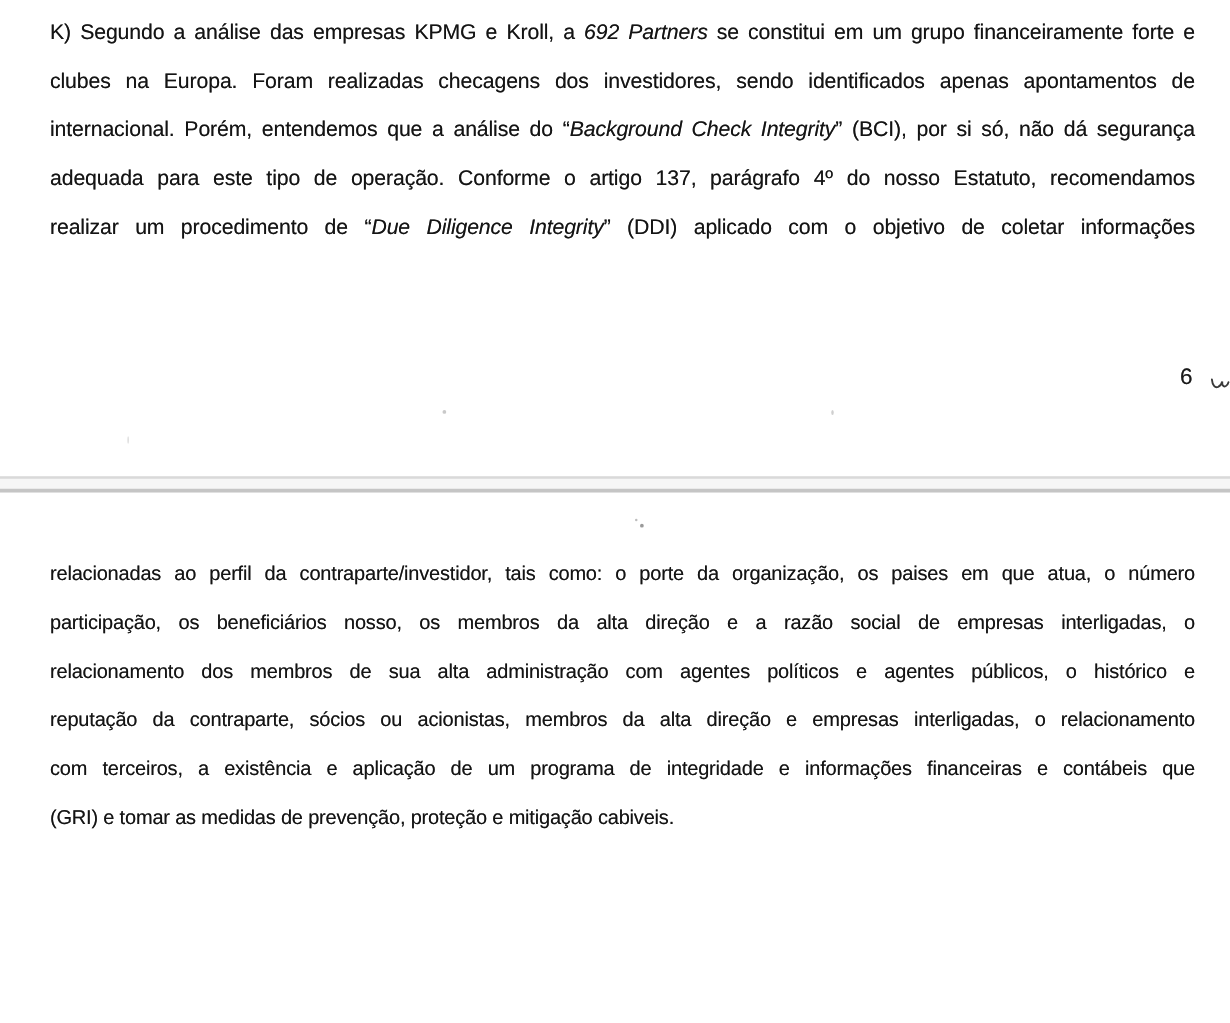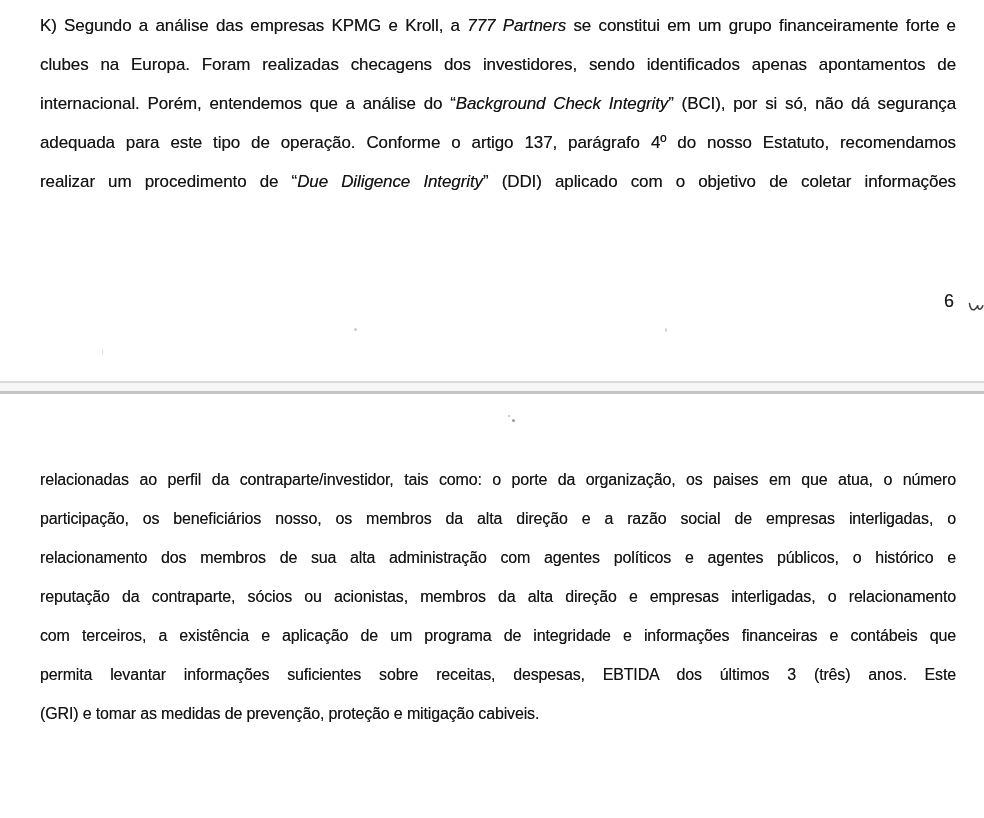--- a/index.html
+++ b/index.html
@@ -61,21 +61,21 @@
   .speck.s3 { left: 512px; top: 419px; width: 3px; height: 3px; background: #9a9a9a; }
   .speck.s4 { left: 508px; top: 415px; width: 2px; height: 2px; background: #bdbdbd; }
   .speck.s5 { left: 102px; top: 349px; width: 1px; height: 6px; background: #d6d6d6; }
 </style>
 </head>
 <body>
 
 <div class="page">
 
   <div class="textblock b1" style="top:6px">
-      <div class="textline just"><span>K) Segundo a análise das empresas KPMG e Kroll, a </span><span class="it">777 Partners</span><span> se constitui em um grupo financeiramente forte e</span></div>
+      <div class="textline just"><span>K) Segundo a análise das empresas KPMG e Kroll, a </span><span class="it">692 Partners</span><span> se constitui em um grupo financeiramente forte e</span></div>
       <div class="textline just"><span>clubes na Europa. Foram realizadas checagens dos investidores, sendo identificados apenas apontamentos de</span></div>
       <div class="textline just"><span>internacional. Porém, entendemos que a análise do “</span><span class="it">Background Check Integrity</span><span>” (BCI), por si só, não dá segurança</span></div>
       <div class="textline just"><span>adequada para este tipo de operação. Conforme o artigo 137, parágrafo 4º do nosso Estatuto, recomendamos</span></div>
       <div class="textline just"><span>realizar um procedimento de “</span><span class="it">Due Diligence Integrity</span><span>” (DDI) aplicado com o objetivo de coletar informações</span></div>
     </div>
 
   <div class="pagenum">6</div>
 
   <svg class="squiggle" viewBox="0 0 16 14">
     <path d="M1.5 3.5 C2 8.5 4 10.5 6.5 9.5 C8.5 8.6 9.5 6.5 9.8 5.2 C9.6 8 10.5 9.8 12.5 9 C13.8 8.4 14.5 7 14.8 5.8" fill="none" stroke="#3a3a3a" stroke-width="1.5" stroke-linecap="round"></path>
@@ -83,23 +83,22 @@
 
   <div class="speck s1"></div>
   <div class="speck s2"></div>
   <div class="speck s5"></div>
 
   <div class="divider"></div>
 
   <div class="speck s3"></div>
   <div class="speck s4"></div>
 
-  <div class="textblock b2" style="top:460px">
+  <div class="textblock b2" style="top:440px">
       <div class="textline just"><span>relacionadas ao perfil da contraparte/investidor, tais como: o porte da organização, os paises em que atua, o número</span></div>
       <div class="textline just"><span>participação, os beneficiários nosso, os membros da alta direção e a razão social de empresas interligadas, o</span></div>
       <div class="textline just"><span>relacionamento dos membros de sua alta administração com agentes políticos e agentes públicos, o histórico e</span></div>
       <div class="textline just"><span>reputação da contraparte, sócios ou acionistas, membros da alta direção e empresas interligadas, o relacionamento</span></div>
       <div class="textline just"><span>com terceiros, a existência e aplicação de um programa de integridade e informações financeiras e contábeis que</span></div>
-      <div class="textline just"><span>permita levantar informações suficientes sobre receitas, despesas, EBTIDA dos últimos 3 (três) anos. Este</span></div>
       <div class="textline"><span>(GRI) e tomar as medidas de prevenção, proteção e mitigação cabiveis.</span></div>
     </div>
 
 </div>
 
 </body></html>

